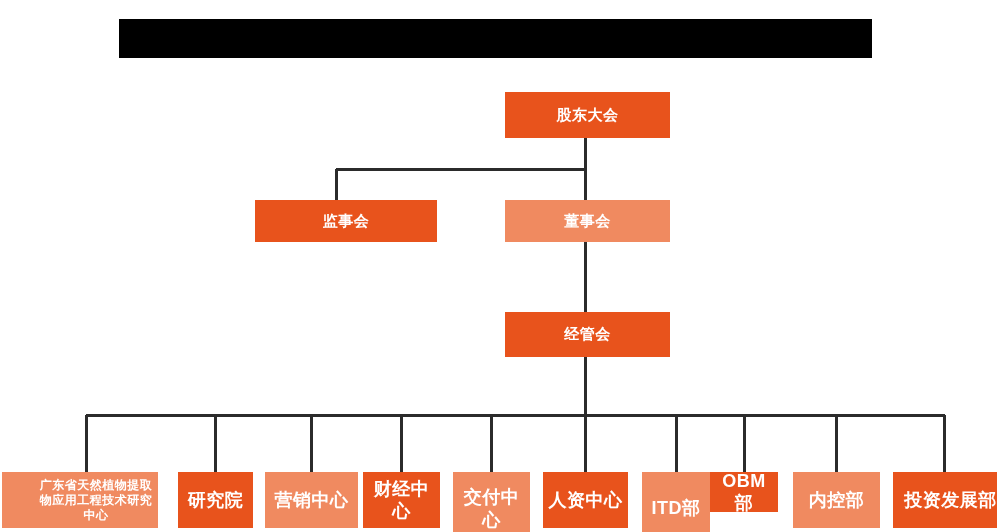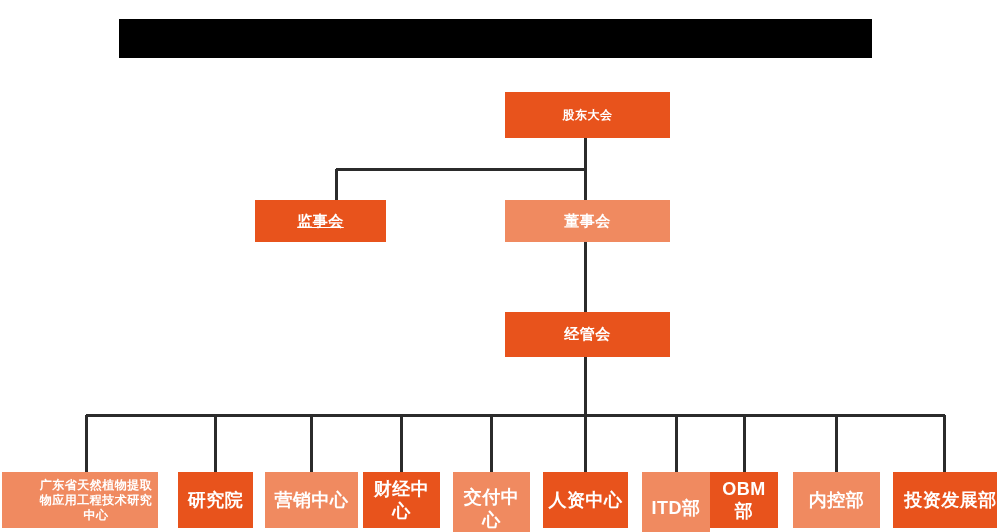--- a/index.html
+++ b/index.html
@@ -45,21 +45,21 @@
     text-align: center;
     color: #ffffff;
     font-weight: bold;
     letter-spacing: 0.5px;
     line-height: 1.25;
     padding: 2px 4px;
   }
   .node.dark   { background: #E8531C; }
   .node.light  { background: #F08A60; }
 
-  .node.lvl1 { font-size: 12px; }
+  .node.lvl1 { font-size: 15px; }
   .node.lvl2 { font-size: 15px; }
   .node.lvl3 { font-size: 15px; }
   .node.leaf { font-size: 18px; }
   .node.leaf.small { font-size: 12px; font-weight: bold; padding-left: 36px; }
 
   
   .line {
     position: absolute;
     background: #2b2b2b;
   }
@@ -92,21 +92,21 @@
       <div class="line v" style="left: 675px; top: 415px; height: 57px;"></div>
       <div class="line v" style="left: 743px; top: 415px; height: 57px;"></div>
       <div class="line v" style="left: 835px; top: 415px; height: 57px;"></div>
       <div class="line v" style="left: 943px; top: 415px; height: 57px;"></div>
     </div>
 
   <div id="nodes-layer">
       <div class="node dark lvl1" style="left: 505px; top: 92px; width: 165px; height: 46px;">
         <span>股东大会</span>
       </div>
-      <div class="node dark lvl2" style="left: 255px; top: 200px; width: 131px; height: 42px; text-decoration: underline;">
+      <div class="node dark lvl2" style="left: 255px; top: 200px; width: 182px; height: 42px;">
         <span>监事会</span>
       </div>
       <div class="node light lvl2" style="left: 505px; top: 200px; width: 165px; height: 42px;">
         <span>董事会</span>
       </div>
       <div class="node dark lvl3" style="left: 505px; top: 312px; width: 165px; height: 45px;">
         <span>经管会</span>
       </div>
       <div class="node light leaf small" style="left: 2px; top: 472px; width: 156px; height: 56px;">
         <span>广东省天然植物提取物应用工程技术研究中心</span>
@@ -122,21 +122,21 @@
       </div>
       <div class="node light leaf" style="left: 453px; top: 472px; width: 77px; height: 73px;">
         <span>交付中心</span>
       </div>
       <div class="node dark leaf" style="left: 543px; top: 472px; width: 85px; height: 56px;">
         <span>人资中心</span>
       </div>
       <div class="node light leaf" style="left: 642px; top: 472px; width: 68px; height: 72px;">
         <span>ITD部</span>
       </div>
-      <div class="node dark leaf" style="left: 710px; top: 472px; width: 68px; height: 56px;">
+      <div class="node dark leaf" style="left: 710px; top: 472px; width: 68px; height: 40px;">
         <span>OBM部</span>
       </div>
       <div class="node light leaf" style="left: 793px; top: 472px; width: 87px; height: 56px;">
         <span>内控部</span>
       </div>
       <div class="node dark leaf" style="left: 893px; top: 472px; width: 115px; height: 56px;">
         <span>投资发展部</span>
       </div>
     </div>
 

